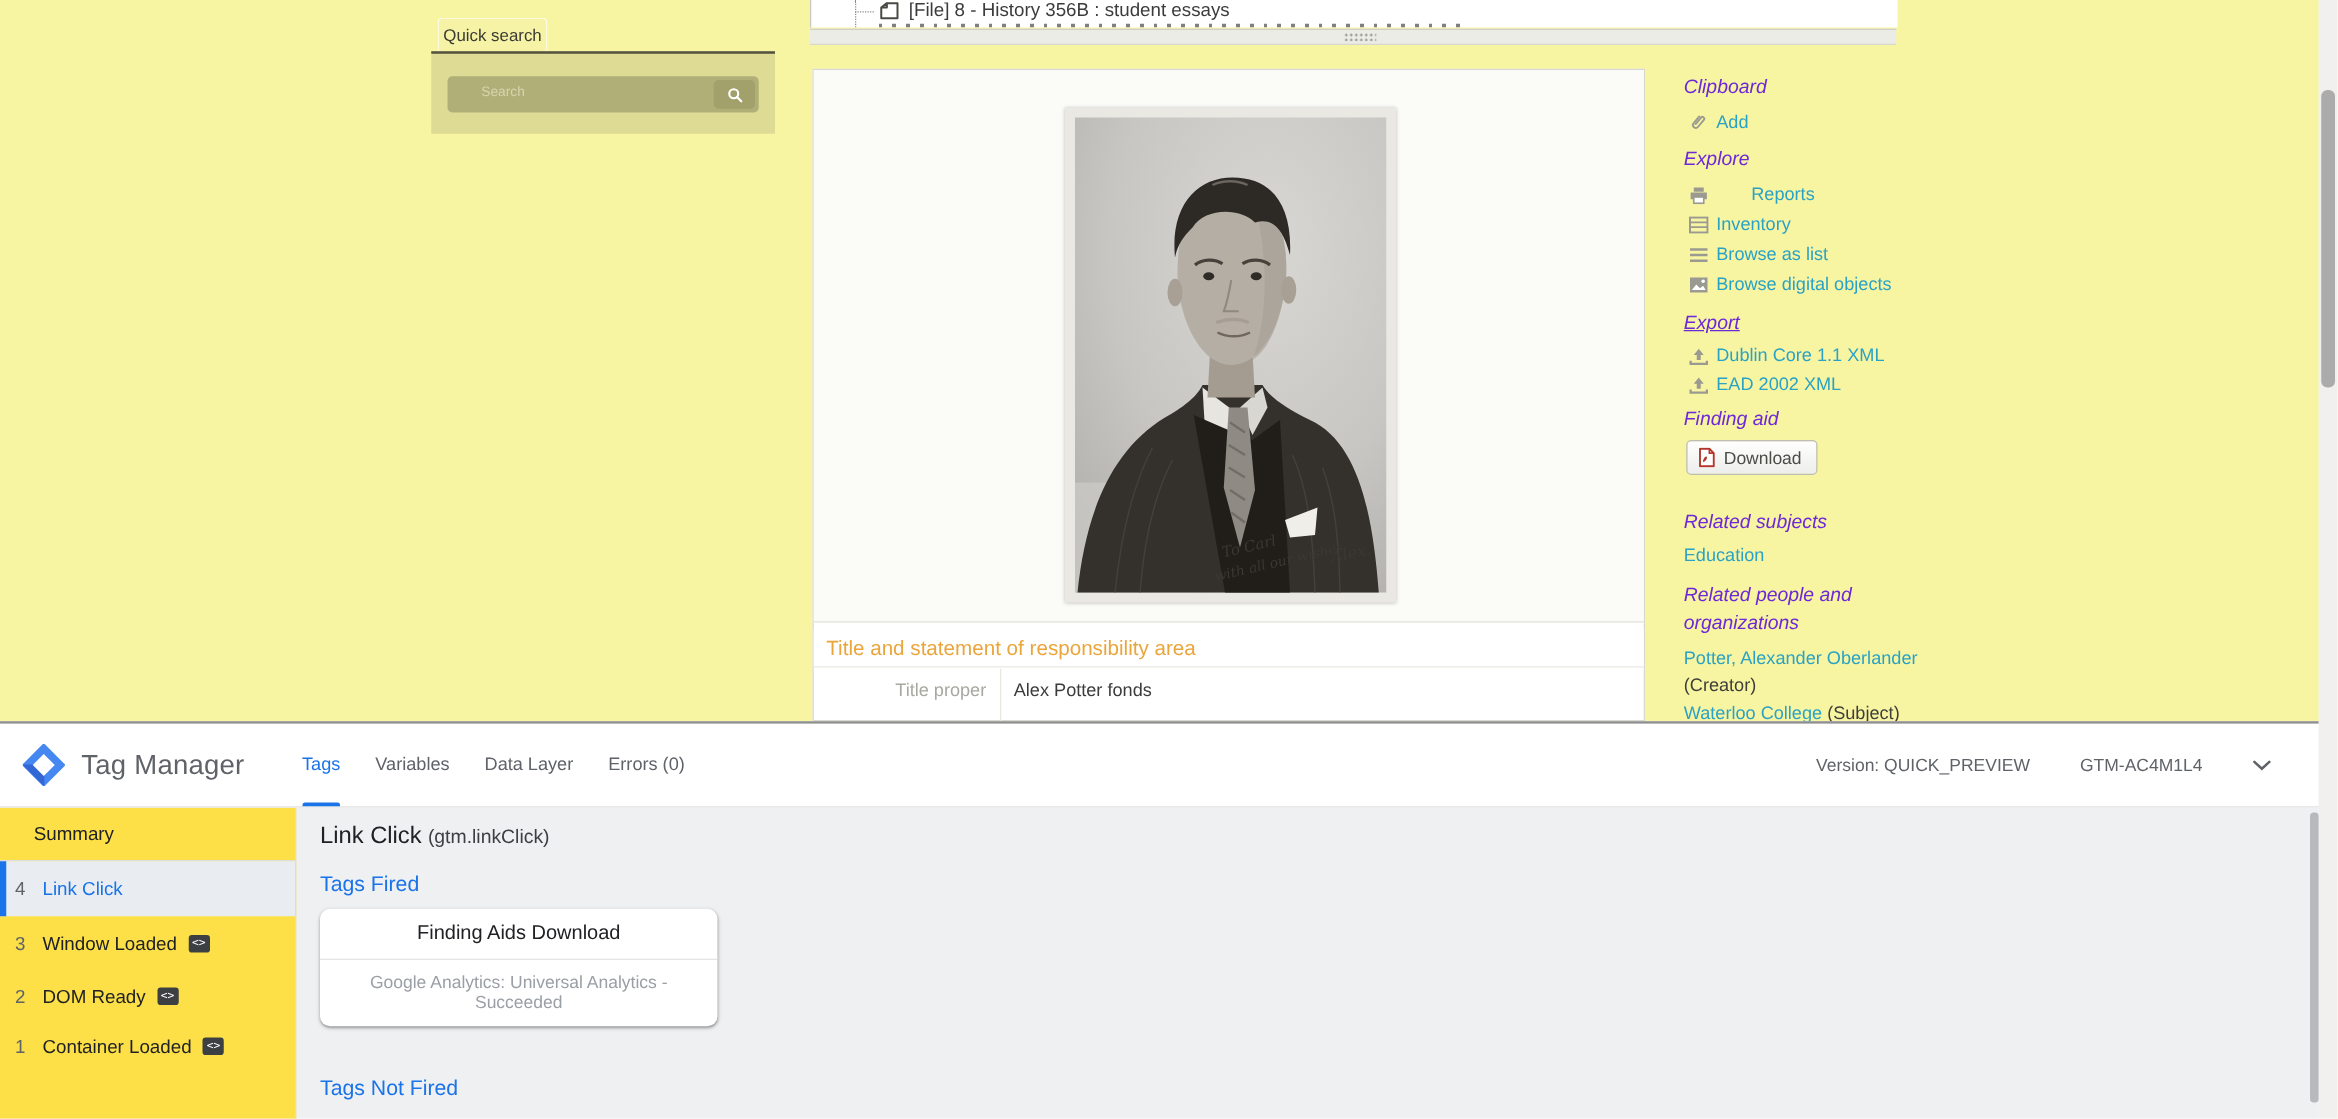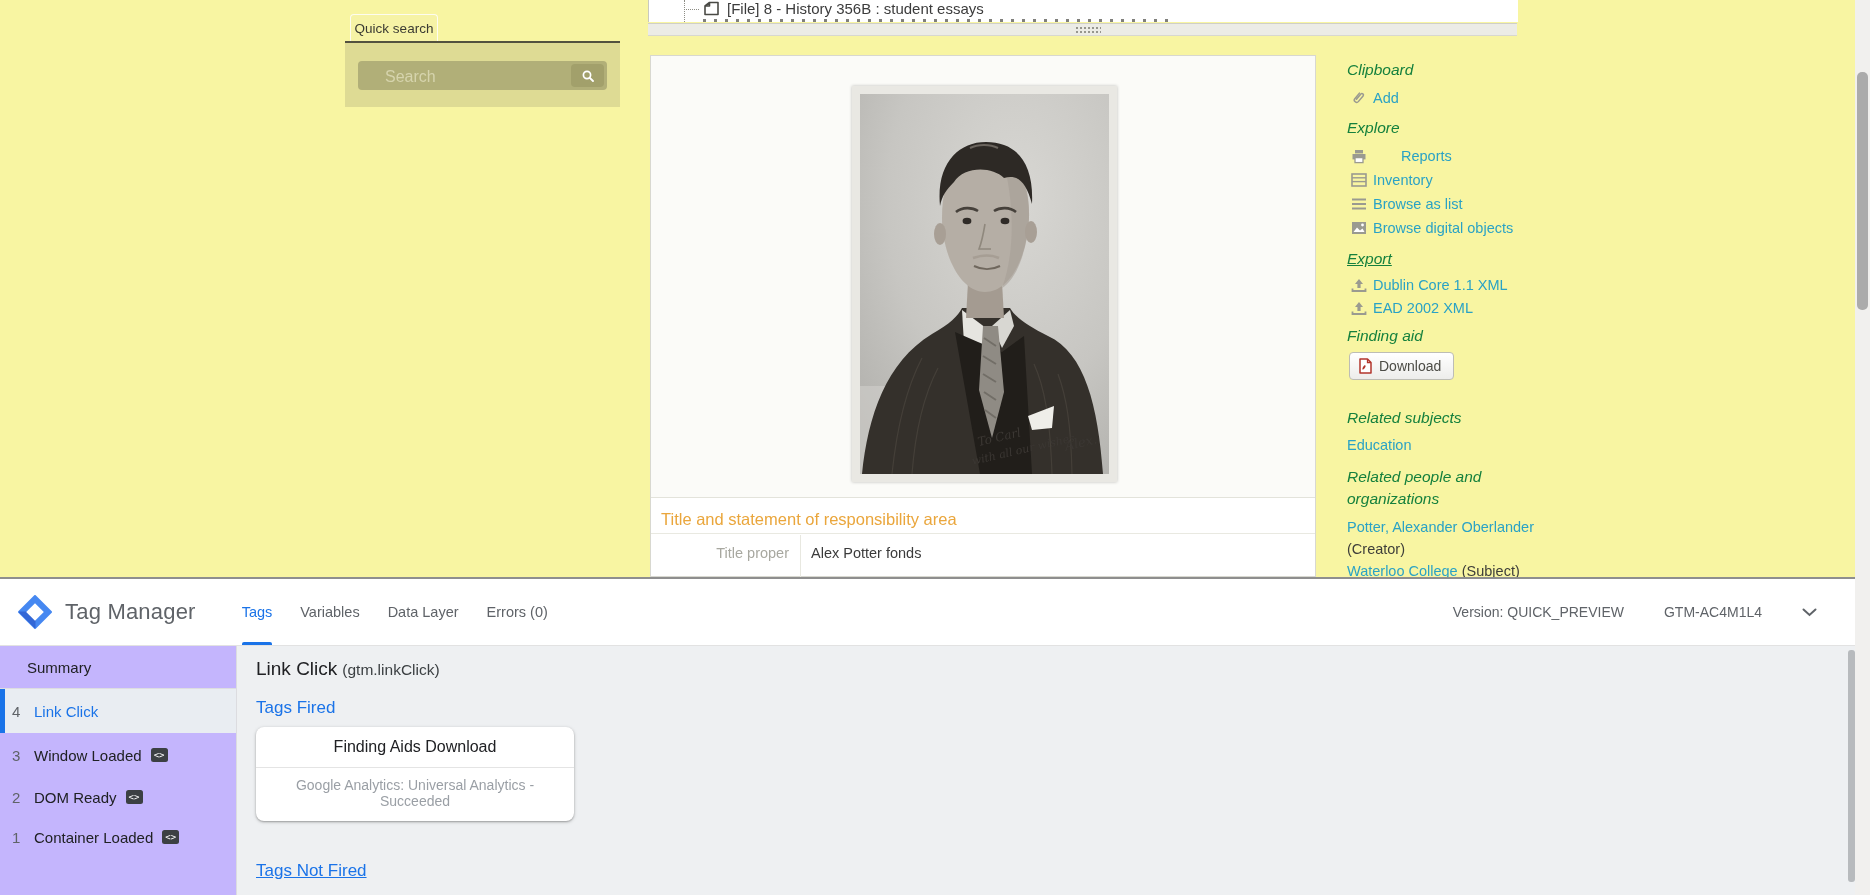--- a/index.html
+++ b/index.html
@@ -10,21 +10,21 @@
   .atom-page{position:absolute;left:0;top:0;width:1855px;height:577px;background:#f8f5a2;}
 
   
   .qs-tab{position:absolute;left:350px;top:14px;width:86px;height:27px;background:#f6f3a6;
           border:1px solid #fdfcf0;border-bottom:none;border-radius:4px 4px 0 0;
           font-size:13.5px;color:#3b3b33;text-align:center;line-height:27px;}
   .qs-panel{position:absolute;left:345px;top:41px;width:275px;height:64px;background:#dedb94;
             border-top:2px solid #53523f;}
   .qs-input{position:absolute;left:13px;top:18px;width:249px;height:29px;background:#b1af78;
             border-radius:4px;}
-  .qs-placeholder{position:absolute;left:27px;top:7px;font-size:16px;color:#d6d4ad;}
+  .qs-placeholder{position:absolute;left:27px;top:7px;font-size:11px;color:#d6d4ad;}
   .qs-btn{position:absolute;right:3px;top:3px;width:33px;height:23px;background:#a2a06b;
           border-radius:4px;display:flex;align-items:center;justify-content:center;}
 
   
   .tree-panel{position:absolute;left:648px;top:0;width:869px;height:22px;background:#fff;
               border-left:1px solid #c9c9bf;overflow:hidden;}
   .tree-vline{position:absolute;left:35px;top:0;height:22px;border-left:1px dotted #8d8d85;}
   .tree-hline{position:absolute;left:35px;top:9px;width:15px;border-top:1px dotted #8d8d85;}
   .tree-icon{position:absolute;left:54px;top:1px;}
   .tree-label{position:absolute;left:78px;top:0px;font-size:15px;color:#3c3c3c;white-space:nowrap;}
@@ -45,21 +45,21 @@
   .section-heading{position:absolute;left:0;top:448px;width:100%;height:30px;line-height:30px;
          padding-left:10px;box-sizing:border-box;color:#eaa63c;font-size:16.5px;
          border-bottom:1px solid #e9e9e1;background:#fff;}
   .field-row{position:absolute;left:0;top:479px;width:100%;height:43px;display:flex;}
   .field-label{width:150px;box-sizing:border-box;border-right:1px solid #e8e8e0;
          text-align:right;padding:10px 11px 0 0;color:#a8a8a0;font-size:14.5px;}
   .field-value{padding:10px 0 0 10px;color:#3b3b3b;font-size:14.5px;}
 
   
   .ctx{position:absolute;left:1347px;top:0;width:205px;height:577px;}
-  .ctx .h{position:absolute;font-style:italic;font-size:15.5px;color:#15803d;}
+  .ctx .h{position:absolute;font-style:italic;font-size:15.5px;color:#6d28d9;}
   .ctx .lnk-row{position:absolute;display:flex;align-items:center;}
   .ctx .ico{width:17px;height:16px;margin-right:6px;display:inline-flex;align-items:center;justify-content:center;}
   .ctx a, .ctx .lnk{color:#2aa2c5;font-size:14.5px;text-decoration:none;cursor:pointer;}
   .ctx .suffix{color:#3e3e3a;font-size:14.5px;}
   .dl-btn{position:absolute;left:2px;top:352px;height:26px;padding:0 12px 0 9px;
       background:linear-gradient(#ffffff,#ededeb);border:1px solid #bdbdb5;border-radius:4px;
       display:inline-flex;align-items:center;gap:7px;font-size:14px;color:#4c4c46;}
   .wrapblock{position:absolute;width:190px;line-height:22px;}
   .ul{text-decoration:underline;}
 
@@ -76,42 +76,42 @@
   .gtm-brand{margin-left:13px;font-size:22px;color:#5f6368;letter-spacing:.2px;white-space:nowrap;}
   .gtm-tabs{display:flex;gap:28px;margin-left:46px;height:100%;align-items:center;}
   .gtm-tab{position:relative;font-size:14.5px;color:#5f6368;font-weight:500;height:100%;
        display:flex;align-items:center;cursor:pointer;text-align:center;}
   .gtm-tab.active{color:#1a73e8;}
   .gtm-tab.active::after{content:"";position:absolute;left:0;right:0;bottom:0;height:3px;
        background:#1a73e8;border-radius:2px 2px 0 0;}
   .gtm-right{margin-left:auto;display:flex;align-items:center;gap:40px;padding-right:38px;
        font-size:14px;color:#5f6368;}
   .gtm-body{display:flex;height:249px;}
-  .gtm-sidebar{width:237px;background:#c4b5fd;border-right:1px solid #dcdce0;box-sizing:border-box;flex:none;}
+  .gtm-sidebar{width:237px;background:#fde047;border-right:1px solid #dcdce0;box-sizing:border-box;flex:none;}
   .summary-row{height:43px;line-height:43px;padding-left:27px;font-size:15px;color:#202124;
        border-bottom:1px solid #dddde1;box-sizing:border-box;}
   .event-row{height:40px;display:flex;align-items:center;font-size:15px;color:#202124;cursor:pointer;}
   .event-row .num{width:21px;padding-left:12px;color:#5f6368;flex:none;}
   .event-row .lbl{margin-left:1px;}
   .event-row.selected{height:44px;background:#e9edf2;border-left:5px solid #1a73e8;}
   .event-row.selected .num{padding-left:7px;}
   .event-row.selected .lbl{color:#1a73e8;}
   .event-row.r2{height:44px;}
   .code-badge{margin-left:9px;width:17px;height:14px;background:#3c4043;border-radius:2.5px;
        color:#fff;font-family:"DejaVu Sans Mono",monospace;font-size:9px;line-height:14px;
        text-align:center;flex:none;}
   .gtm-main{flex:1;position:relative;padding:12px 0 16px 19px;box-sizing:border-box;}
   .gtm-title{font-size:19px;color:#202124;}
   .gtm-title .suffix{font-size:15.5px;color:#3c4043;margin-left:5px;}
   .fired-h{margin-top:18px;font-size:17px;color:#1a73e8;}
   .tag-card{margin-top:9px;width:318px;background:#fff;border-radius:8px;
        box-shadow:0 1px 2px rgba(0,0,0,.28),0 1px 4px rgba(0,0,0,.14);text-align:center;}
   .tag-card .t{padding:11px 16px;font-size:16px;color:#202124;}
   .tag-card .s{padding:9px 16px 12px;font-size:14px;color:#9a9fa5;border-top:1px solid #e4e4e4;}
-  .notfired-h{margin-top:40px;font-size:17px;color:#1a73e8;text-decoration:underline;}
+  .notfired-h{margin-top:40px;font-size:17px;color:#1a73e8;}
   .none-txt{margin-top:12px;font-size:14px;color:#202124;}
   .gtm-vscroll{position:absolute;left:1848px;top:71px;width:7px;height:232px;background:#b7babd;border-radius:3px;}
   svg{display:block;}
 </style>
 </head>
 <body>
 
 <div class="stage">
 
   <div class="atom-page">

